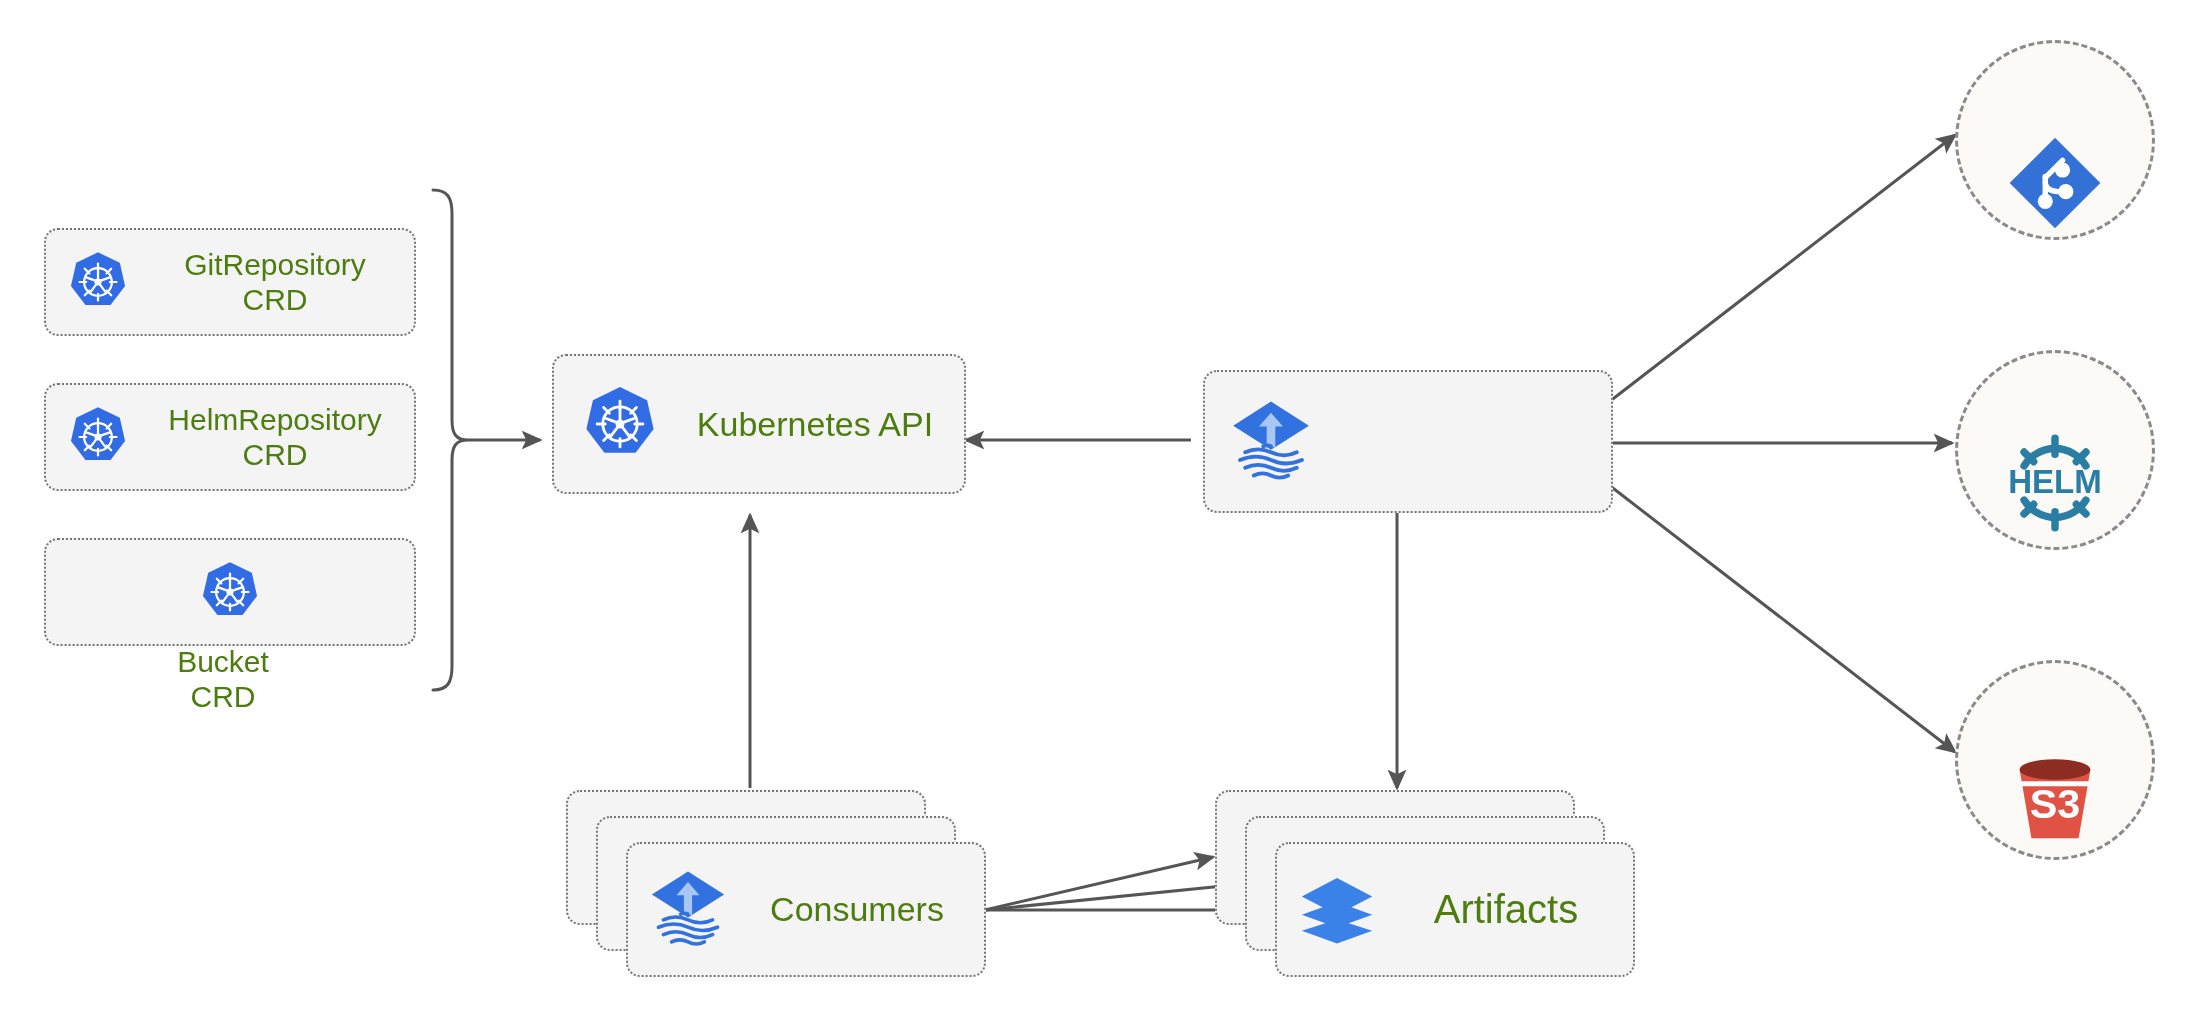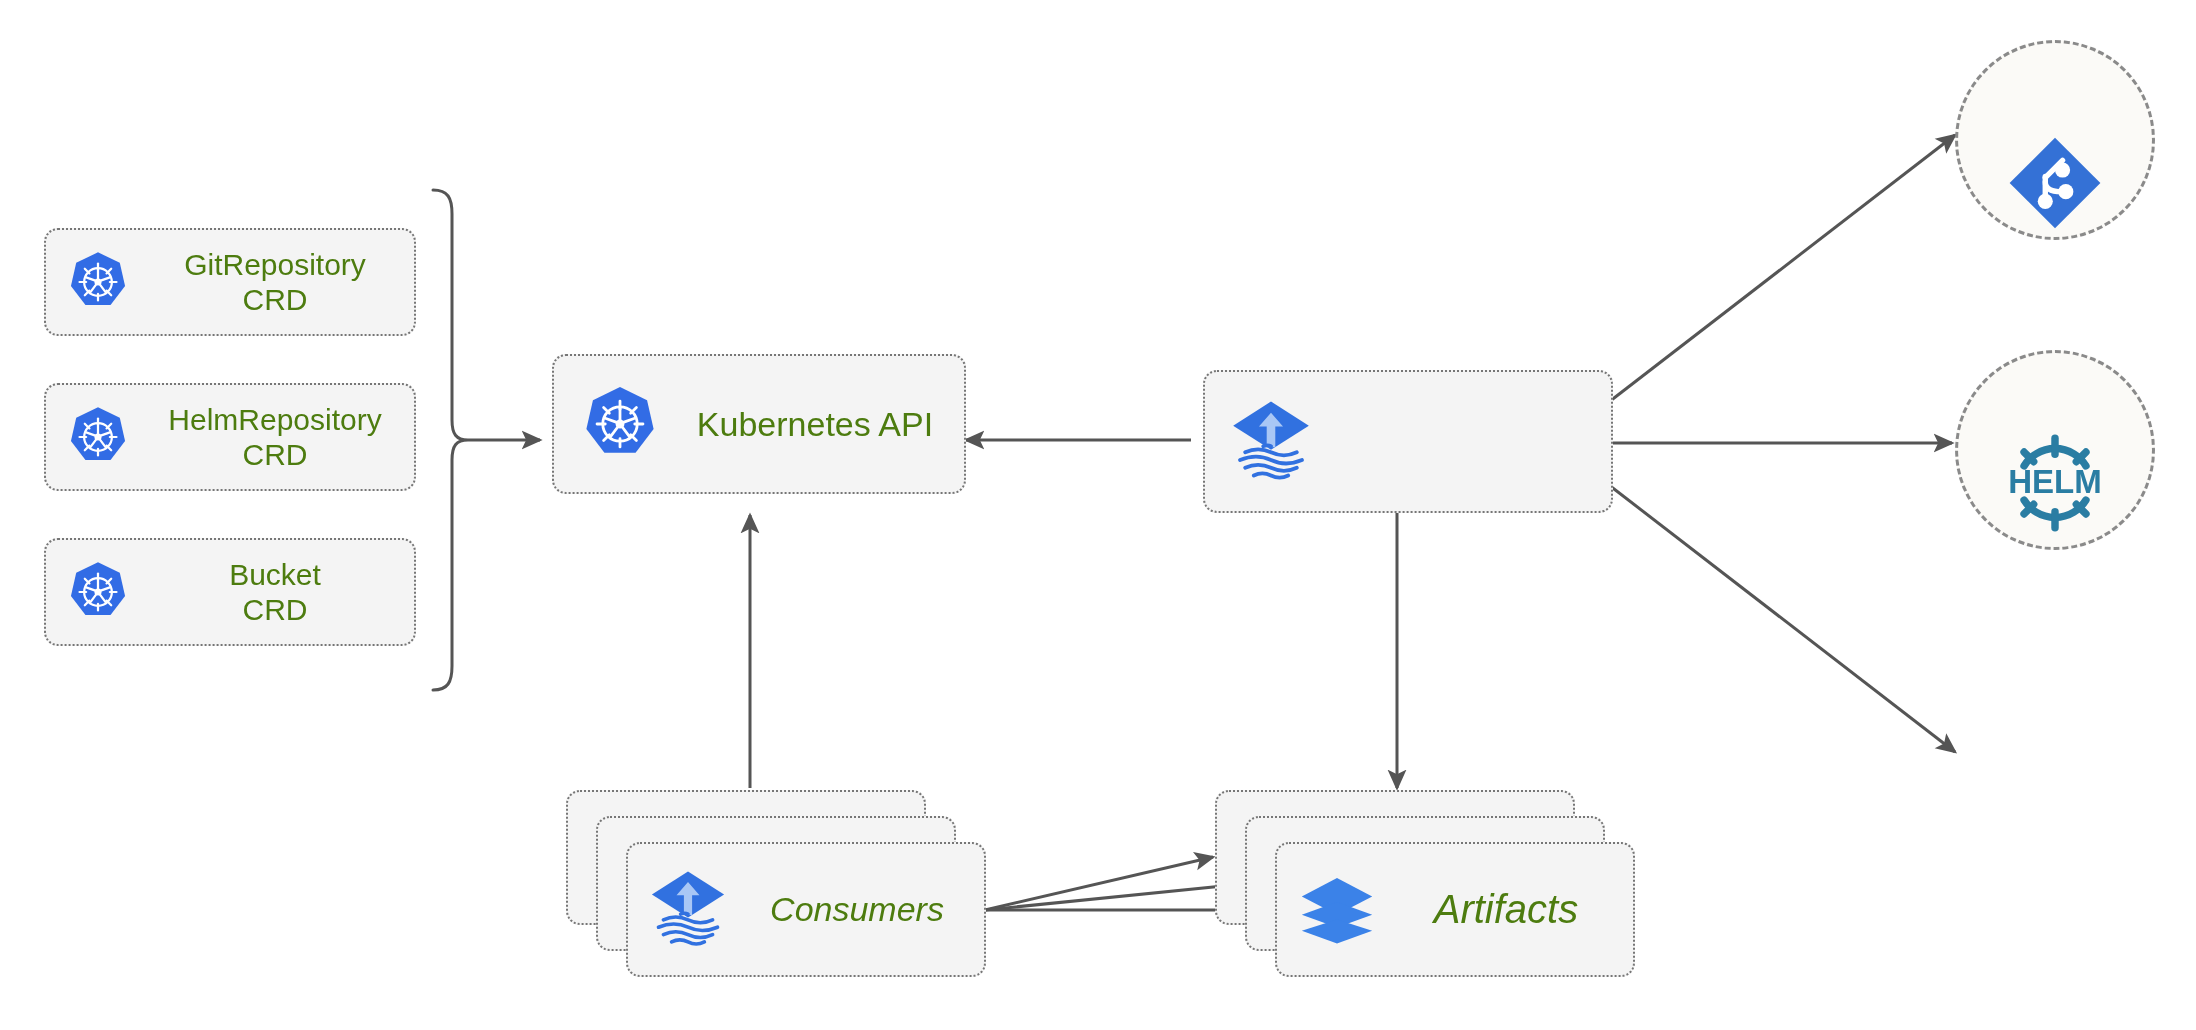--- a/index.html
+++ b/index.html
@@ -56,21 +56,20 @@
   }
   .stack .front {
     position: absolute;
     box-sizing: border-box;
     background: #f4f4f4;
     border: 2px dotted #767676;
     border-radius: 14px;
     display: flex;
     align-items: center;
     justify-content: flex-start;
-    font-style: italic;
   }
 
   
   .circle {
     position: absolute;
     box-sizing: border-box;
     border: 3px dashed #8a8a8a;
     border-radius: 50%;
     background: #fbfaf7;
     display: flex;
@@ -184,21 +183,21 @@
           <line x1="53" y1="54" x2="62" y2="66"></line>
           <line x1="47" y1="54" x2="38" y2="66"></line>
           <line x1="46" y1="48" x2="32" y2="43"></line>
         </g>
       </svg>
     </div>
     <div class="card-label">HelmRepository
 CRD</div>
   </div>
 
-  <div class="card" style="left:44px; top:538px; width:372px; height:108px;">
+  <div class="card" style="left:44px; top:538px; width:372px; height:108px;flex-direction:column;">
     <div class="card-icon" style="width:104px; height:104px;">
       <svg viewBox="0 0 100 100" width="66" height="66" aria-hidden="true">
         <polygon points="50,5 83,21 91,56 69,85 31,85 9,56 17,21" fill="#326ce5"></polygon>
         <g stroke="#ffffff" stroke-width="3.4" fill="none" stroke-linecap="round">
           <circle cx="50" cy="50" r="21"></circle>
           <circle cx="50" cy="50" r="5.4" fill="#ffffff" stroke="none"></circle>
           <line x1="50" y1="22" x2="50" y2="32"></line>
           <line x1="50" y1="68" x2="50" y2="78"></line>
           <line x1="22" y1="50" x2="32" y2="50"></line>
           <line x1="68" y1="50" x2="78" y2="50"></line>
@@ -323,14 +322,24 @@
           <line x1="31" y1="31" x2="40" y2="40"></line>
           <line x1="80" y1="80" x2="89" y2="89"></line>
           <line x1="89" y1="31" x2="80" y2="40"></line>
           <line x1="40" y1="80" x2="31" y2="89"></line>
         </g>
         <text x="60" y="69" text-anchor="middle" font-family="Liberation Sans, sans-serif" font-size="31" font-weight="bold" fill="#2a7da3">HELM</text>
       </svg>
     </div>
   </div>
 
+  <div class="circle" style="left:1955px; top:660px; width:200px; height:200px;">
+    <div style="line-height:0;">
+      <svg viewBox="0 0 120 120" width="118" height="118" aria-hidden="true">
+        <path d="M24 31 L96 31 L84 101 L36 101 Z" fill="#e05243"></path>
+        <ellipse cx="60" cy="31" rx="36" ry="10.5" fill="#8c2c22"></ellipse>
+        <path d="M24 43 L96 43 L94 48 L26 48 Z" fill="#ffffff"></path>
+        <text x="60" y="80" text-anchor="middle" font-family="Liberation Sans, sans-serif" font-size="42" font-weight="bold" fill="#ffffff">S3</text>
+      </svg>
+    </div>
+  </div>
 
 </div>
 
 </body></html>

